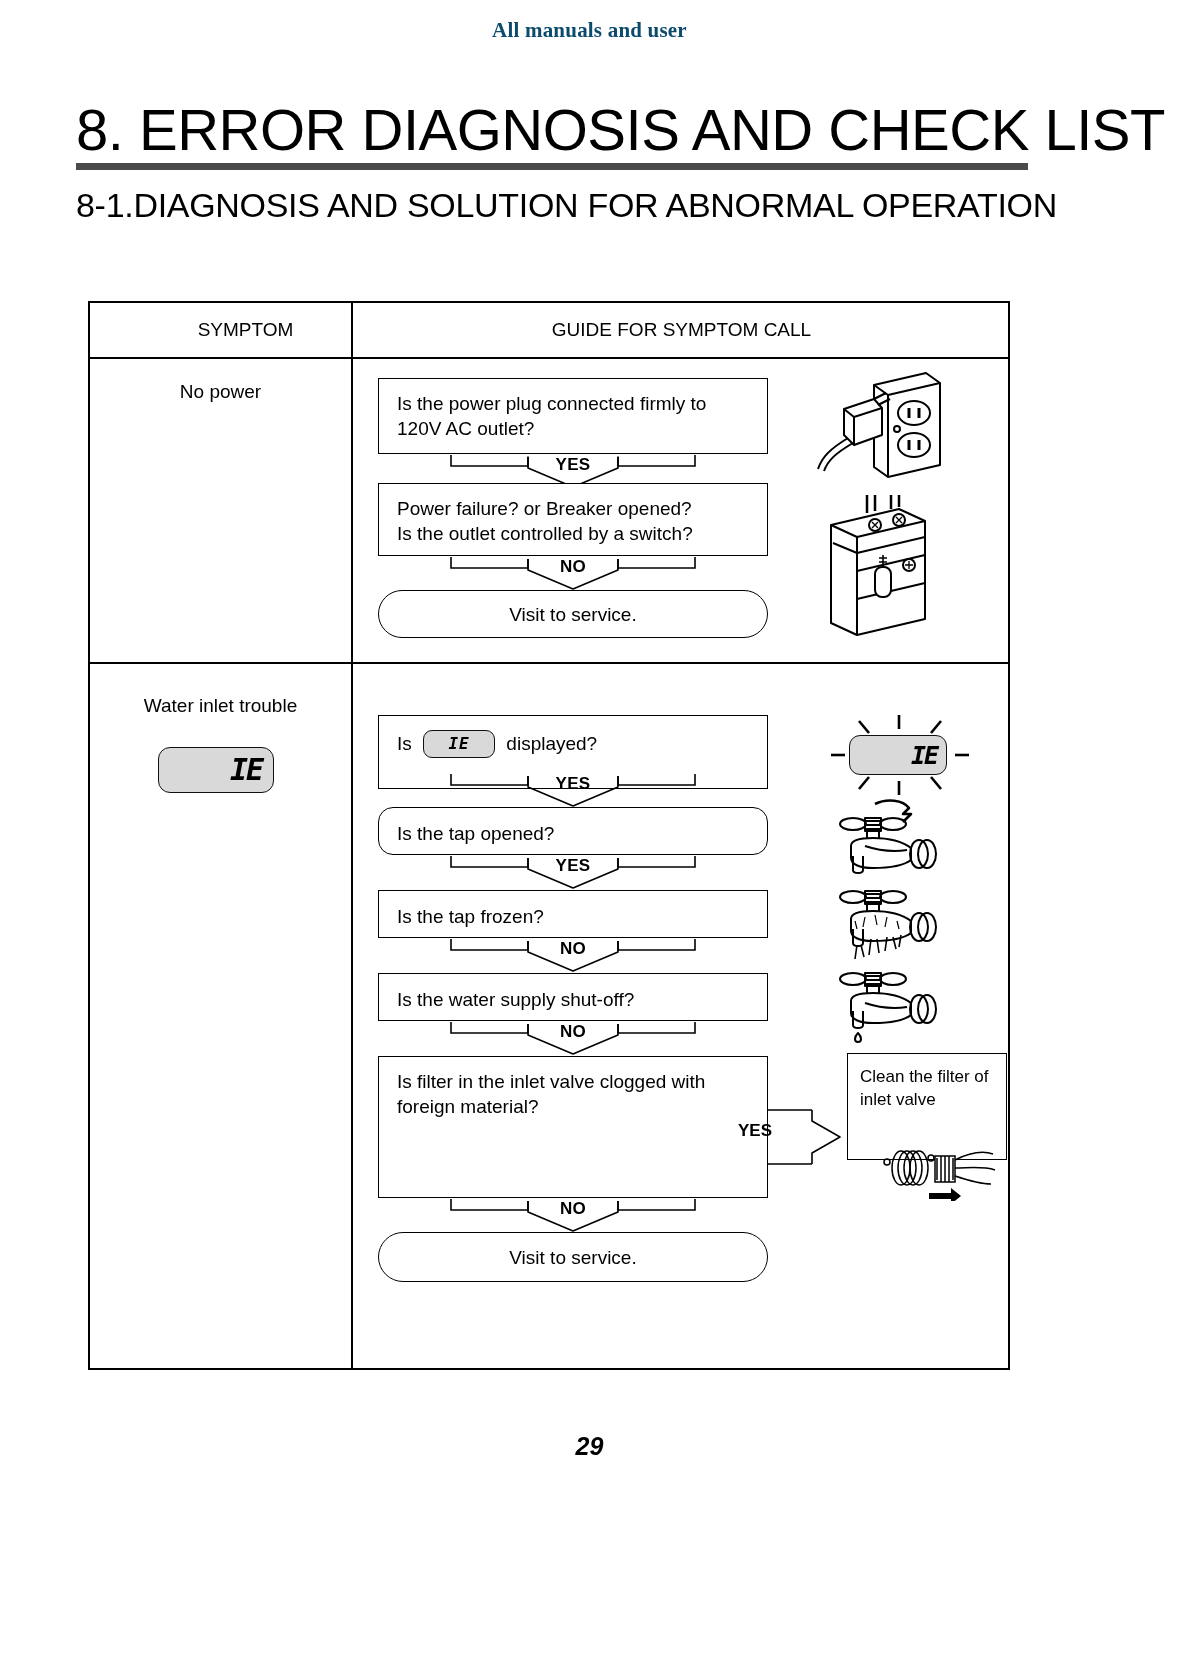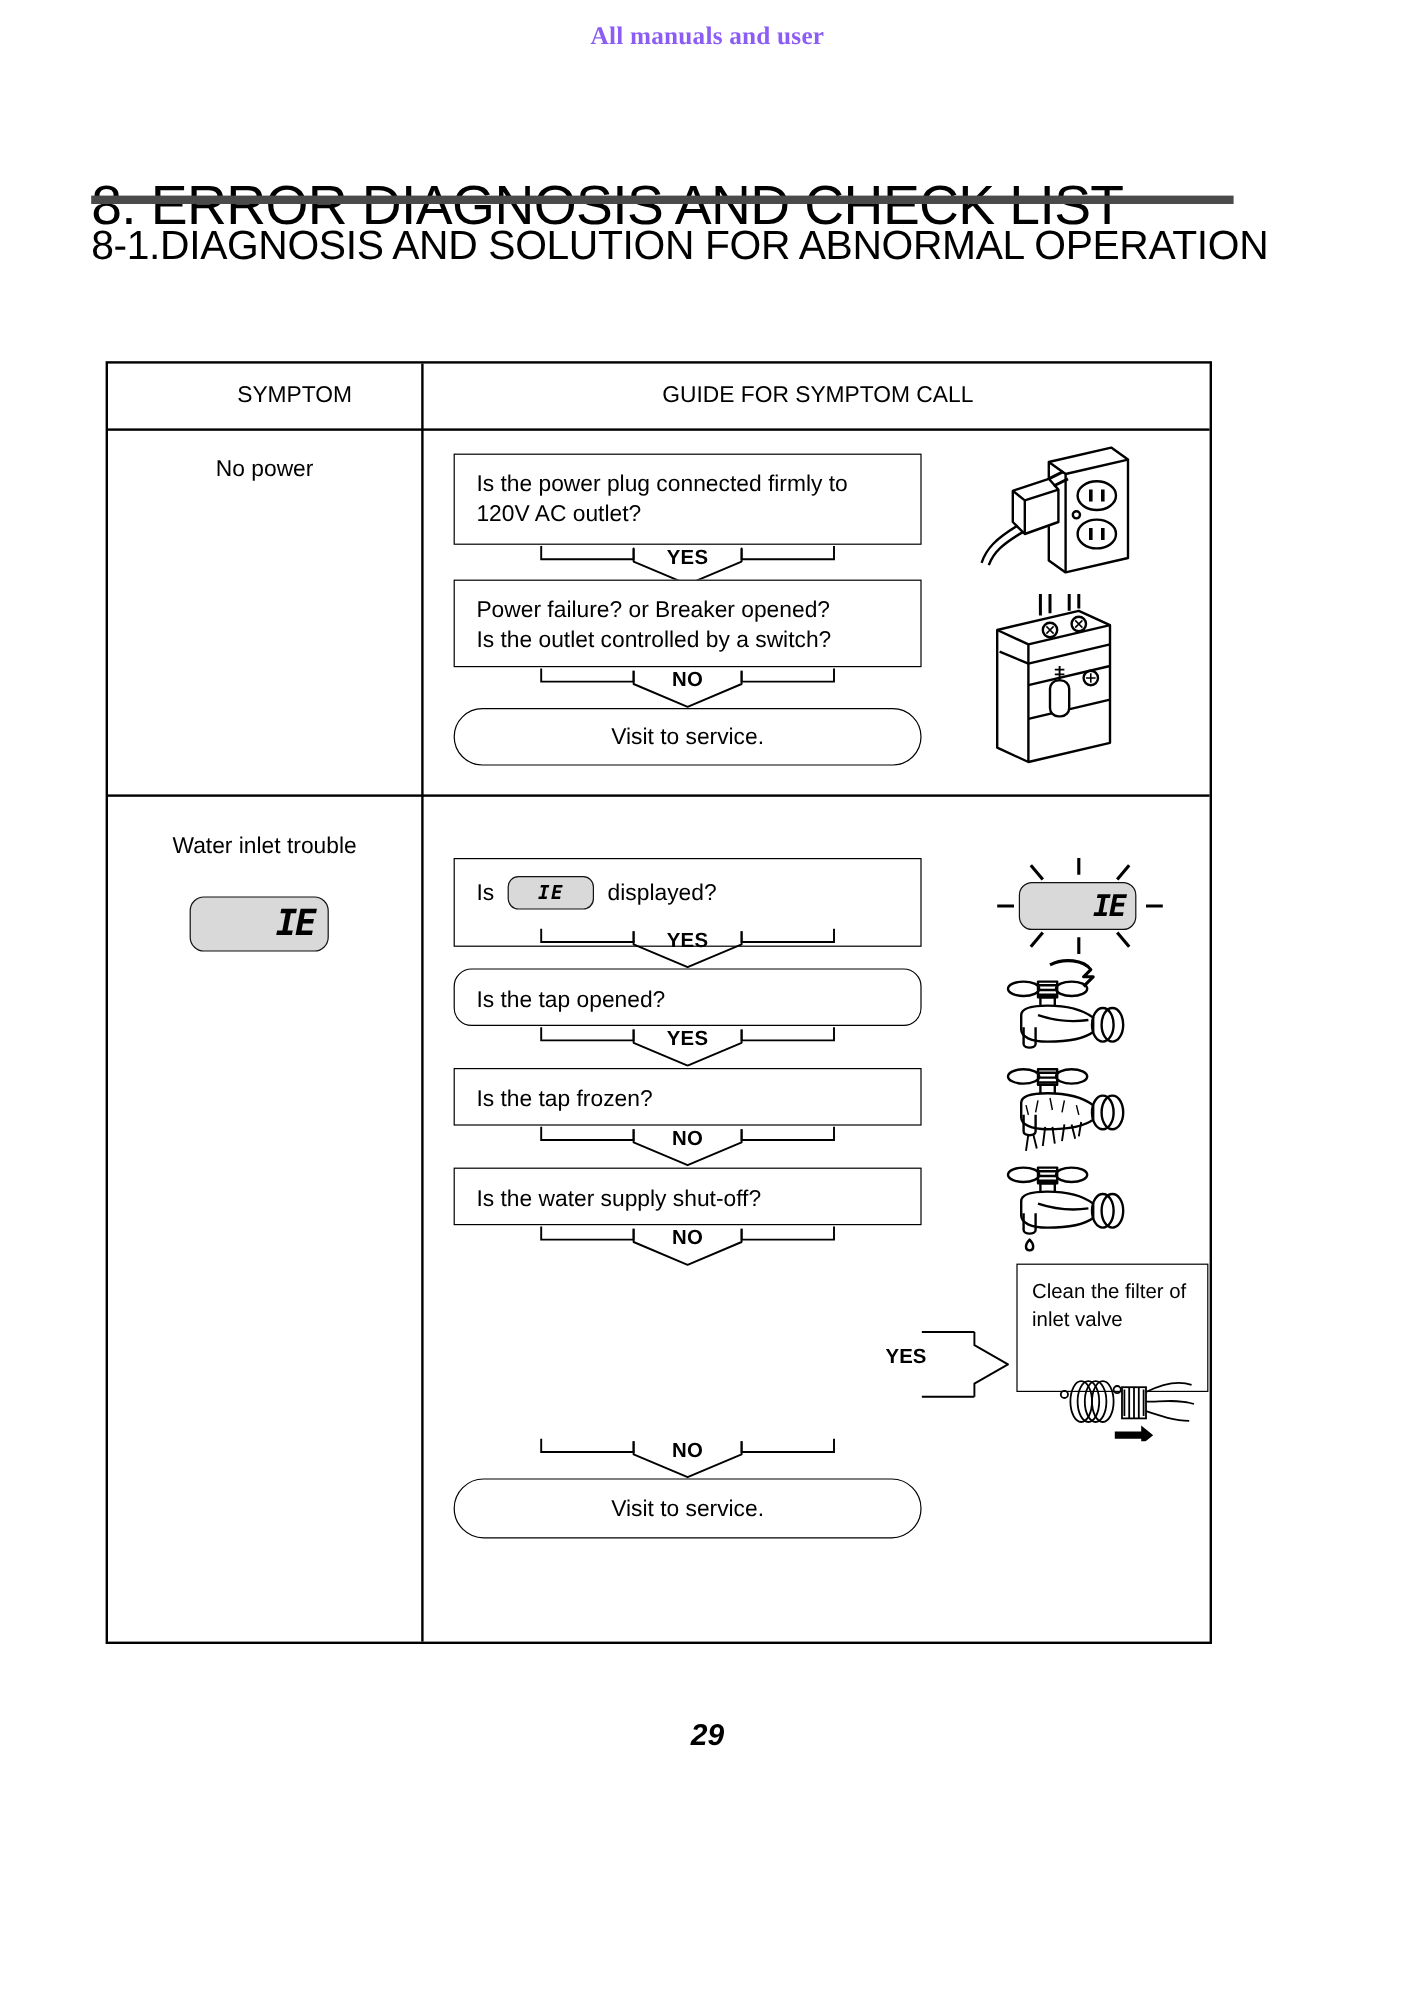--- a/index.html
+++ b/index.html
@@ -7,25 +7,25 @@
     width:1179px;height:1678px;position:relative;
     font-family:"Liberation Sans", sans-serif;
     color:#000;-webkit-font-smoothing:antialiased;
   }
   .page{position:absolute;inset:0;}
 
   
   .watermark{
     position:absolute;top:18px;left:0;width:100%;
     text-align:center;font-family:"Liberation Serif",serif;
-    font-weight:700;font-size:21px;color:#8b5cf6;letter-spacing:.2px;
+    font-weight:700;font-size:21px;color:#0c4a6e;letter-spacing:.2px;
   }
   .h1{
     position:absolute;top:96px;left:76px;
-    font-size:46px;letter-spacing:-.5px;white-space:nowrap;margin-top:48px;
+    font-size:58px;letter-spacing:-.5px;white-space:nowrap;
   }
   .rule{
     position:absolute;top:163px;left:76px;width:952px;height:7px;
     background:#4a4a4a;
   }
   .h2{
     position:absolute;top:186px;left:76px;
     font-size:34px;letter-spacing:-.3px;white-space:nowrap;
   }
 
@@ -258,20 +258,21 @@
       <div class="box" style="left:25px;top:670px;width:390px;height:48px;padding-top:13px;">Is the water supply shut-off?</div>
 
       <div class="conn" style="left:97px;top:718px;">
         <svg viewBox="0 0 246 34" preserveAspectRatio="none">
           <path d="M1,1 L1,12 L78,12 L78,3 M245,1 L245,12 L168,12 L168,3" fill="none" stroke="#000" stroke-width="1.6"></path>
           <path d="M78,3 L78,14 L123,33 L168,14 L168,3" fill="none" stroke="#000" stroke-width="1.6" stroke-linejoin="round"></path>
         </svg>
         <div class="lbl">NO</div>
       </div>
 
+      <div class="box" style="left:25px;top:753px;width:390px;height:142px;">Is filter in the inlet valve clogged with foreign material?</div>
 
       <div class="hconn" style="left:415px;top:806px;">
         <svg viewBox="0 0 74 56" preserveAspectRatio="none">
           <path d="M0,1 L44,1 L44,1 M0,55 L44,55" fill="none" stroke="#000" stroke-width="1.6"></path>
           <path d="M44,1 L44,12 L72,28 L44,44 L44,55" fill="none" stroke="#000" stroke-width="1.6" stroke-linejoin="round"></path>
         </svg>
       </div>
       <div class="hlbl" style="left:385px;top:818px;">YES</div>
 
       <div class="box" style="left:494px;top:750px;width:160px;height:107px;padding:12px 12px;font-size:17px;line-height:1.35;">

